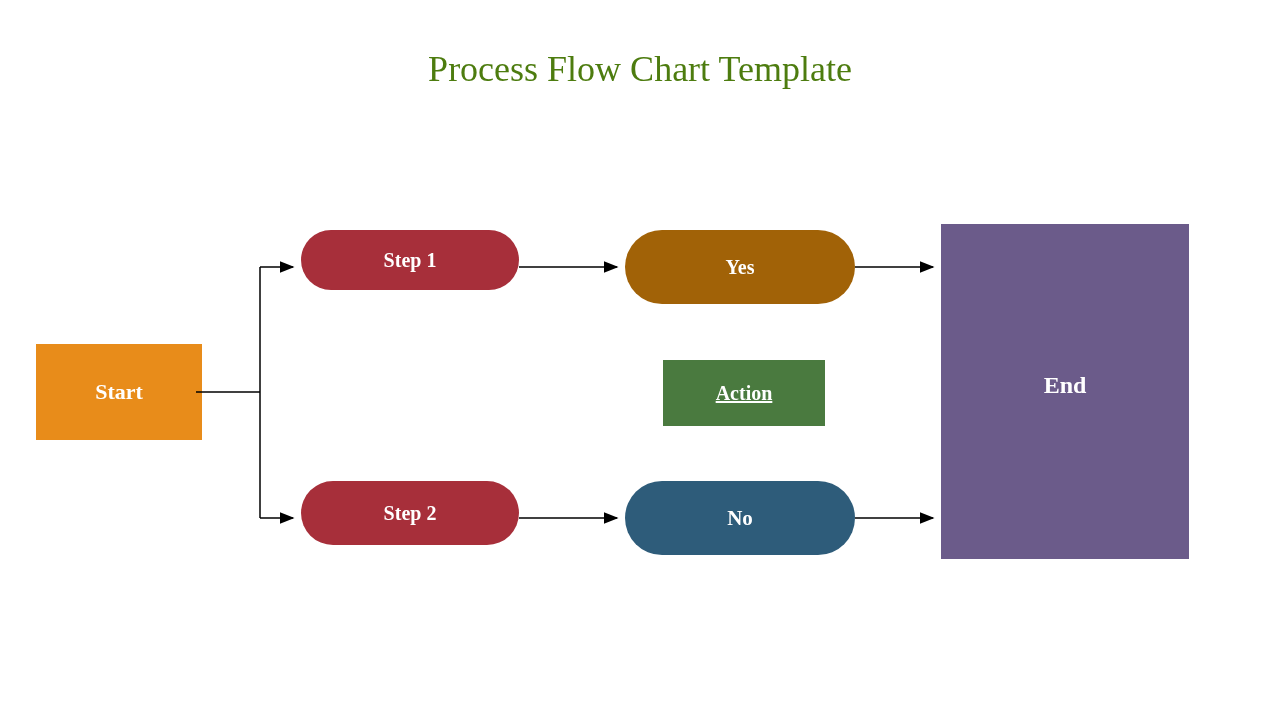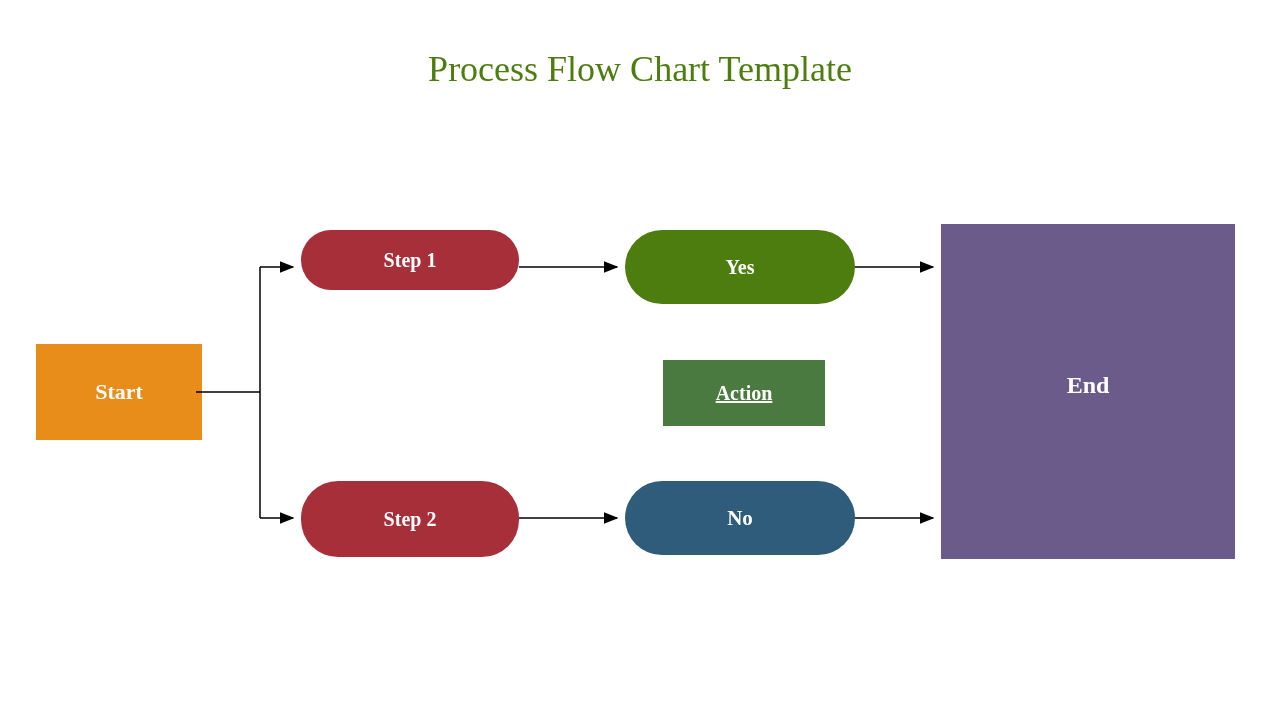--- a/index.html
+++ b/index.html
@@ -42,21 +42,21 @@
       top: 230px;
       width: 218px;
       height: 60px;
       border-radius: 37px;
       font-size: 20px;
     }
     .step2-node {
       left: 301px;
       top: 481px;
       width: 218px;
-      height: 76px;
+      height: 64px;
       border-radius: 37px;
       font-size: 20px;
     }
     .yes-node {
       left: 625px;
       top: 230px;
       width: 230px;
       height: 74px;
       border-radius: 37px;
       font-size: 20px;
@@ -73,21 +73,21 @@
       left: 663px;
       top: 360px;
       width: 162px;
       height: 66px;
       font-size: 20px;
       text-decoration: underline;
     }
     .end-node {
       left: 941px;
       top: 224px;
-      width: 294px;
+      width: 248px;
       height: 335px;
       flex-direction: column;
       padding: 0 26px;
       text-align: center;
       font-family: Liberation Serif, serif;
     }
     .end-title {
       font-size: 24px;
       font-weight: bold;
       margin-bottom: 12px;
@@ -108,21 +108,21 @@
     }
   </style>
 </head>
 <body>
 
 <div class="title">Process Flow Chart Template</div>
 
 <div class="node start-node" style="background:#e88c1a">Start</div>
 <div class="node step1-node" style="background:#a72f3a">Step 1</div>
 <div class="node step2-node" style="background:#a72f3a">Step 2</div>
-<div class="node yes-node" style="background:#4d7c0f">Yes</div>
+<div class="node yes-node" style="background:#a16207">Yes</div>
 <div class="node no-node" style="background:#2e5c7a">No</div>
 <div class="node action-node" style="background:#4a7a3f">Action</div>
 <div class="node end-node" style="background:#6b5b8a">
   <div class="end-title">End</div>
 </div>
 
 <svg class="arrows">
   <defs>
     <marker id="arrowhead" markerWidth="10" markerHeight="8" refX="9" refY="4" orient="auto">
       <polygon points="0 0, 10 4, 0 8" fill="#000000"></polygon>

